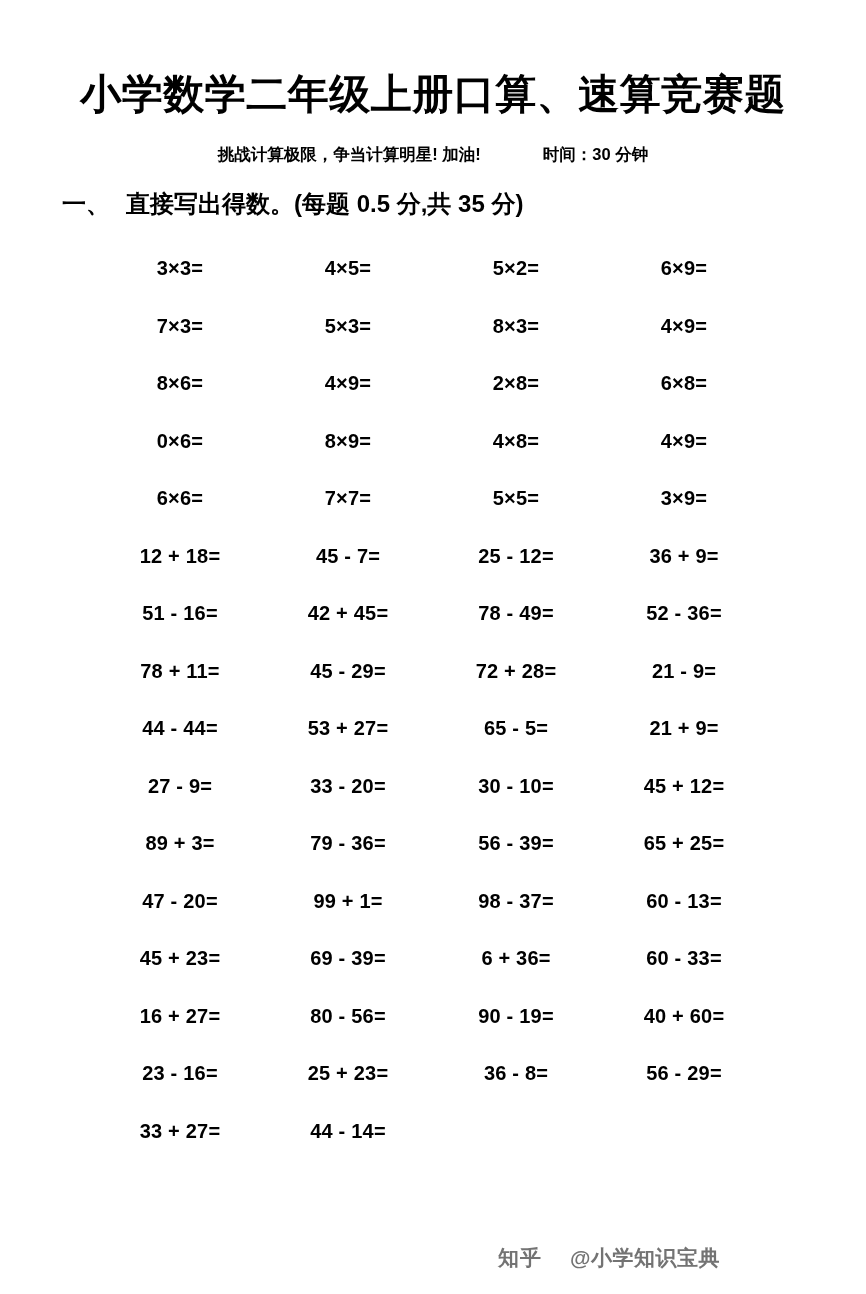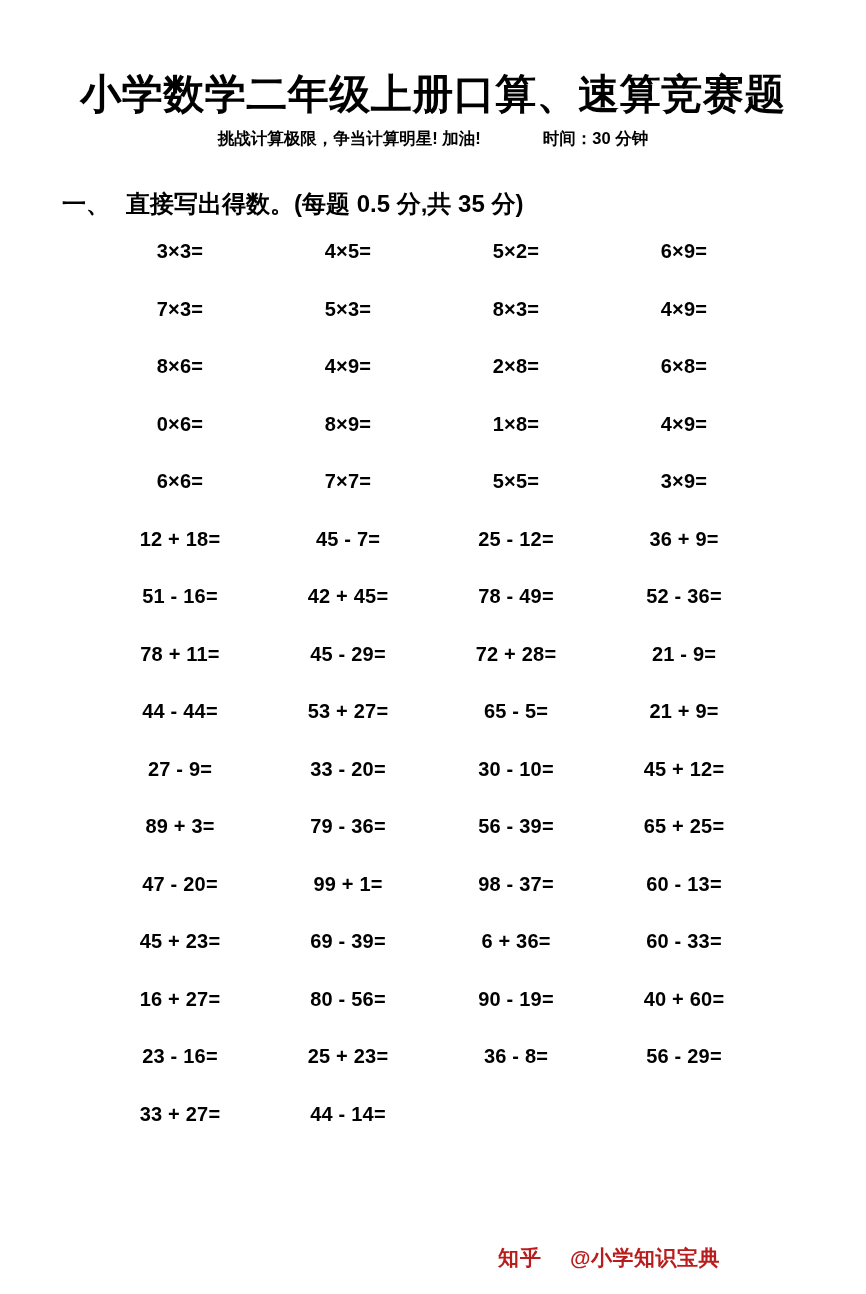--- a/index.html
+++ b/index.html
@@ -35,21 +35,21 @@
     font-size: 41px;
     font-weight: bold;
     letter-spacing: 0.5px;
     line-height: 1.15;
     white-space: nowrap;
   }
 
   
   .subtitle-row {
     position: absolute;
-    top: 128px;
+    top: 144px;
     left: 0;
     width: 866px;
     display: flex;
     justify-content: center;
     align-items: baseline;
     font-size: 16.5px;
     font-weight: bold;
     white-space: nowrap;
   }
   .subtitle-slogan { }
@@ -70,20 +70,21 @@
   
   .problem-grid {
     position: absolute;
     top: 240px;
     left: 96px;
     width: 672px;
   }
   .problem-row {
     display: flex;
     height: 57.5px;
+    align-items: center;
   }
   .problem-cell {
     width: 168px;
     text-align: center;
     font-size: 20px;
     font-weight: bold;
     white-space: nowrap;
     letter-spacing: 0.2px;
   }
   .problem-cell.empty { visibility: hidden; }
@@ -137,21 +138,21 @@
       </div>
       <div class="problem-row">
         <div class="problem-cell">8×6=</div>
         <div class="problem-cell">4×9=</div>
         <div class="problem-cell">2×8=</div>
         <div class="problem-cell">6×8=</div>
       </div>
       <div class="problem-row">
         <div class="problem-cell">0×6=</div>
         <div class="problem-cell">8×9=</div>
-        <div class="problem-cell">1×8=</div>
+        <div class="problem-cell">4×8=</div>
         <div class="problem-cell">4×9=</div>
       </div>
       <div class="problem-row">
         <div class="problem-cell">6×6=</div>
         <div class="problem-cell">7×7=</div>
         <div class="problem-cell">5×5=</div>
         <div class="problem-cell">3×9=</div>
       </div>
       <div class="problem-row">
         <div class="problem-cell">12 + 18=</div>
@@ -214,18 +215,18 @@
         <div class="problem-cell">56 - 29=</div>
       </div>
       <div class="problem-row">
         <div class="problem-cell">33 + 27=</div>
         <div class="problem-cell">44 - 14=</div>
         <div class="problem-cell empty"></div>
         <div class="problem-cell empty"></div>
       </div>
     </div>
 
-  <div class="watermark" style="color: #b91c1c;">
+  <div class="watermark" style="color: #737373;">
     <span class="wm-brand">知乎</span>
     <span class="wm-handle">@小学知识宝典</span>
   </div>
 
 </div>
 
 </body></html>

